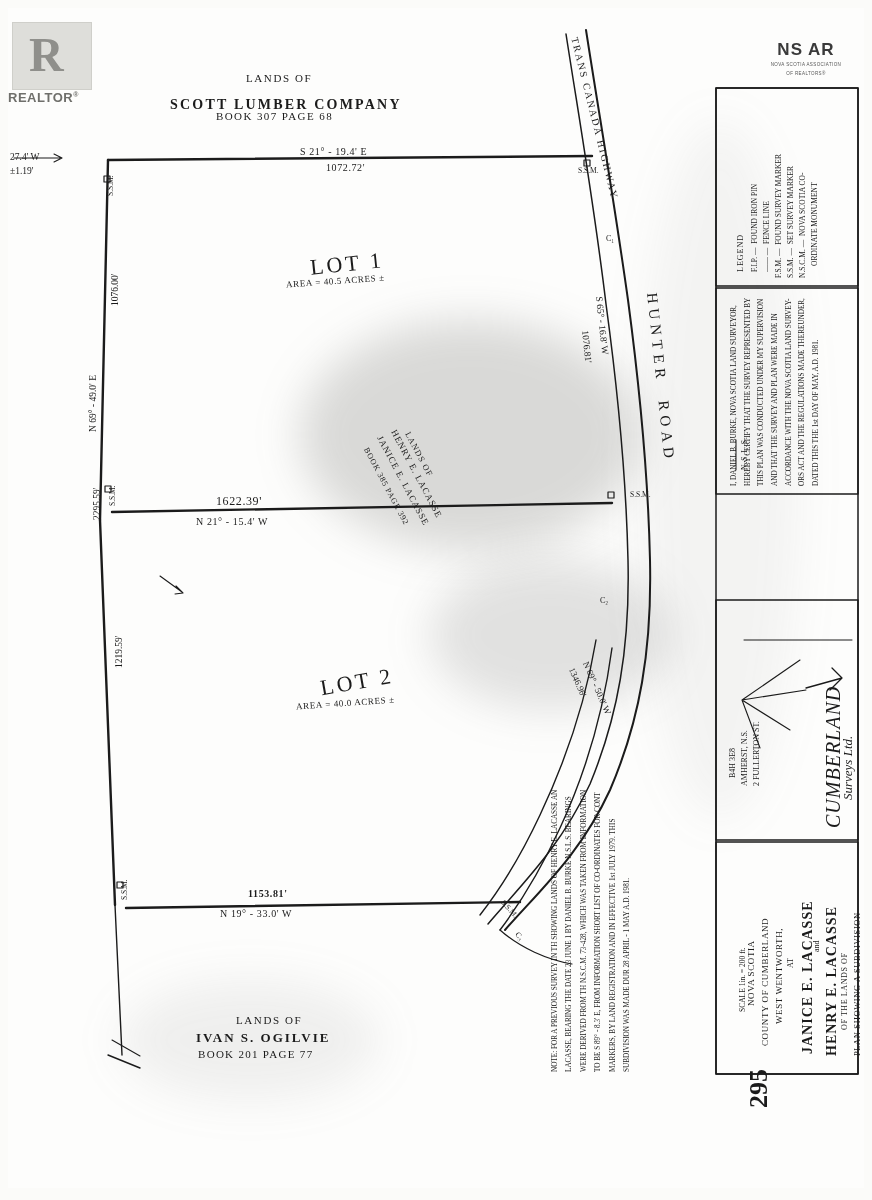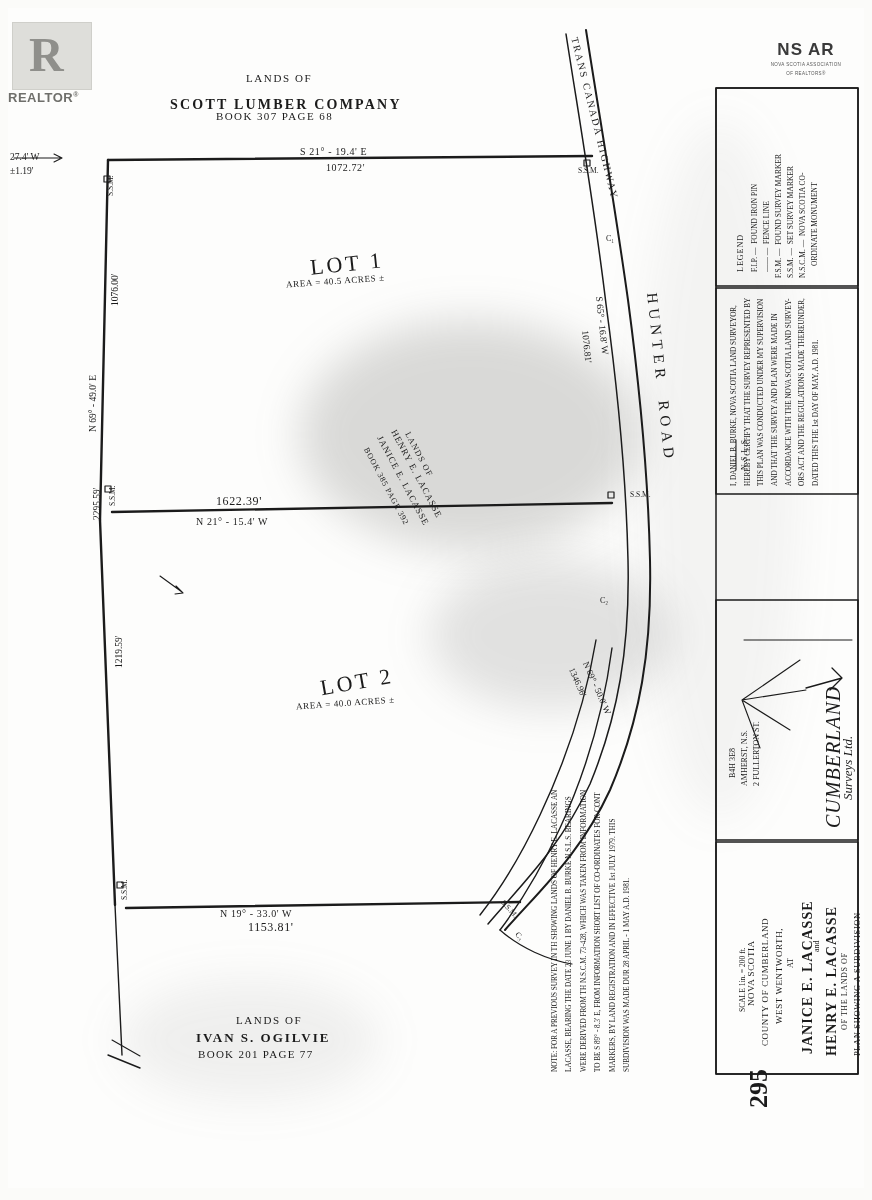--- a/index.html
+++ b/index.html
@@ -127,21 +127,21 @@
 
   <div class="vtext ser" style="left:580px;top:36px;font-size:10px;letter-spacing:2px;transform:rotate(76deg);">TRANS CANADA HIGHWAY</div>
   <div class="vtext ser" style="left:660px;top:292px;font-size:15px;letter-spacing:5px;transform:rotate(84deg);">HUNTER  ROAD</div>
 
   <div class="lbl ser" style="left:300px;top:146px;font-size:10px;letter-spacing:.6px;">S 21° - 19.4' E</div>
   <div class="lbl ser" style="left:326px;top:162px;font-size:10px;letter-spacing:.6px;">1072.72'</div>
 
   <div class="lbl ser" style="left:216px;top:494px;font-size:12px;letter-spacing:.6px;">1622.39'</div>
   <div class="lbl ser" style="left:196px;top:516px;font-size:10px;letter-spacing:.6px;">N 21° - 15.4' W</div>
 
-  <div class="lbl ser" style="left:248px;top:920px;font-size:12px;letter-spacing:.6px;">1153.81'</div>
+  <div class="lbl ser" style="left:248px;top:888px;font-size:10px;letter-spacing:.6px;font-weight:bold;">1153.81'</div>
   <div class="lbl ser" style="left:220px;top:908px;font-size:10px;letter-spacing:.6px;">N 19° - 33.0' W</div>
 
   <div class="vtext ser" style="left:604px;top:296px;font-size:9.5px;transform:rotate(84deg);">S 65° - 16.8' W</div>
   <div class="vtext ser" style="left:590px;top:330px;font-size:9.5px;transform:rotate(84deg);">1076.81'</div>
 
   <div class="vtext ser" style="left:88px;top:432px;font-size:9.5px;transform:rotate(-90deg);">N 69° - 49.0' E</div>
   <div class="vtext ser" style="left:110px;top:306px;font-size:9.5px;transform:rotate(-90deg);">1076.00'</div>
 
   <div class="vtext ser" style="left:92px;top:520px;font-size:9.5px;transform:rotate(-90deg);">2295.59'</div>
   <div class="vtext ser" style="left:114px;top:668px;font-size:9.5px;transform:rotate(-90deg);">1219.59'</div>

